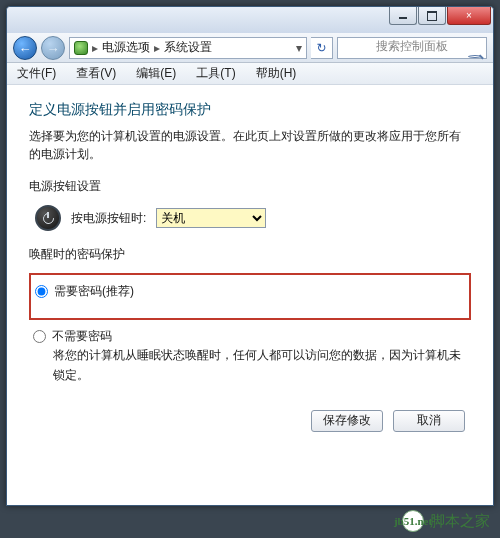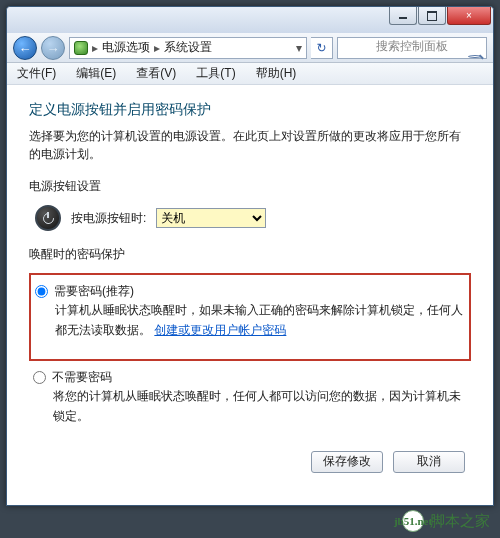--- a/index.html
+++ b/index.html
@@ -68,22 +68,22 @@
     </div>
     <div class="refresh">↻</div>
     <div class="searchbox">
       <span>搜索控制面板</span>
       <span class="sicon"></span>
     </div>
   </div>
 
   <div class="menubar">
     <span>文件(F)</span>
+    <span>查看(V)</span>
     <span>编辑(E)</span>
-    <span>查看(V)</span>
     <span>工具(T)</span>
     <span>帮助(H)</span>
   </div>
 
   <div class="content">
     <h1>定义电源按钮并启用密码保护</h1>
     <div class="desc">选择要为您的计算机设置的电源设置。在此页上对设置所做的更改将应用于您所有的电源计划。</div>
 
     <div class="sect">电源按钮设置</div>
     <div class="pbrow">
@@ -95,24 +95,20 @@
     </div>
 
     <div class="sect">唤醒时的密码保护</div>
 
     <fieldset class="highlight">
       <div class="radio-block">
         <div class="radio-row">
           <input type="radio" name="pw" checked="" style="">
           <label>需要密码(推荐)</label>
         </div>
-        <div class="sub">
-          <span>计算机从睡眠状态唤醒时，如果未输入正确的密码来解除计算机锁定，任何人都无法读取数据。</span>
-          <a href="#">创建或更改用户帐户密码</a>
-        </div>
       </div>
     </fieldset>
 
     <div class="radio-block">
       <div class="radio-row">
         <input type="radio" name="pw" style="">
         <label>不需要密码</label>
       </div>
       <div class="sub">将您的计算机从睡眠状态唤醒时，任何人都可以访问您的数据，因为计算机未锁定。</div>
     </div>

